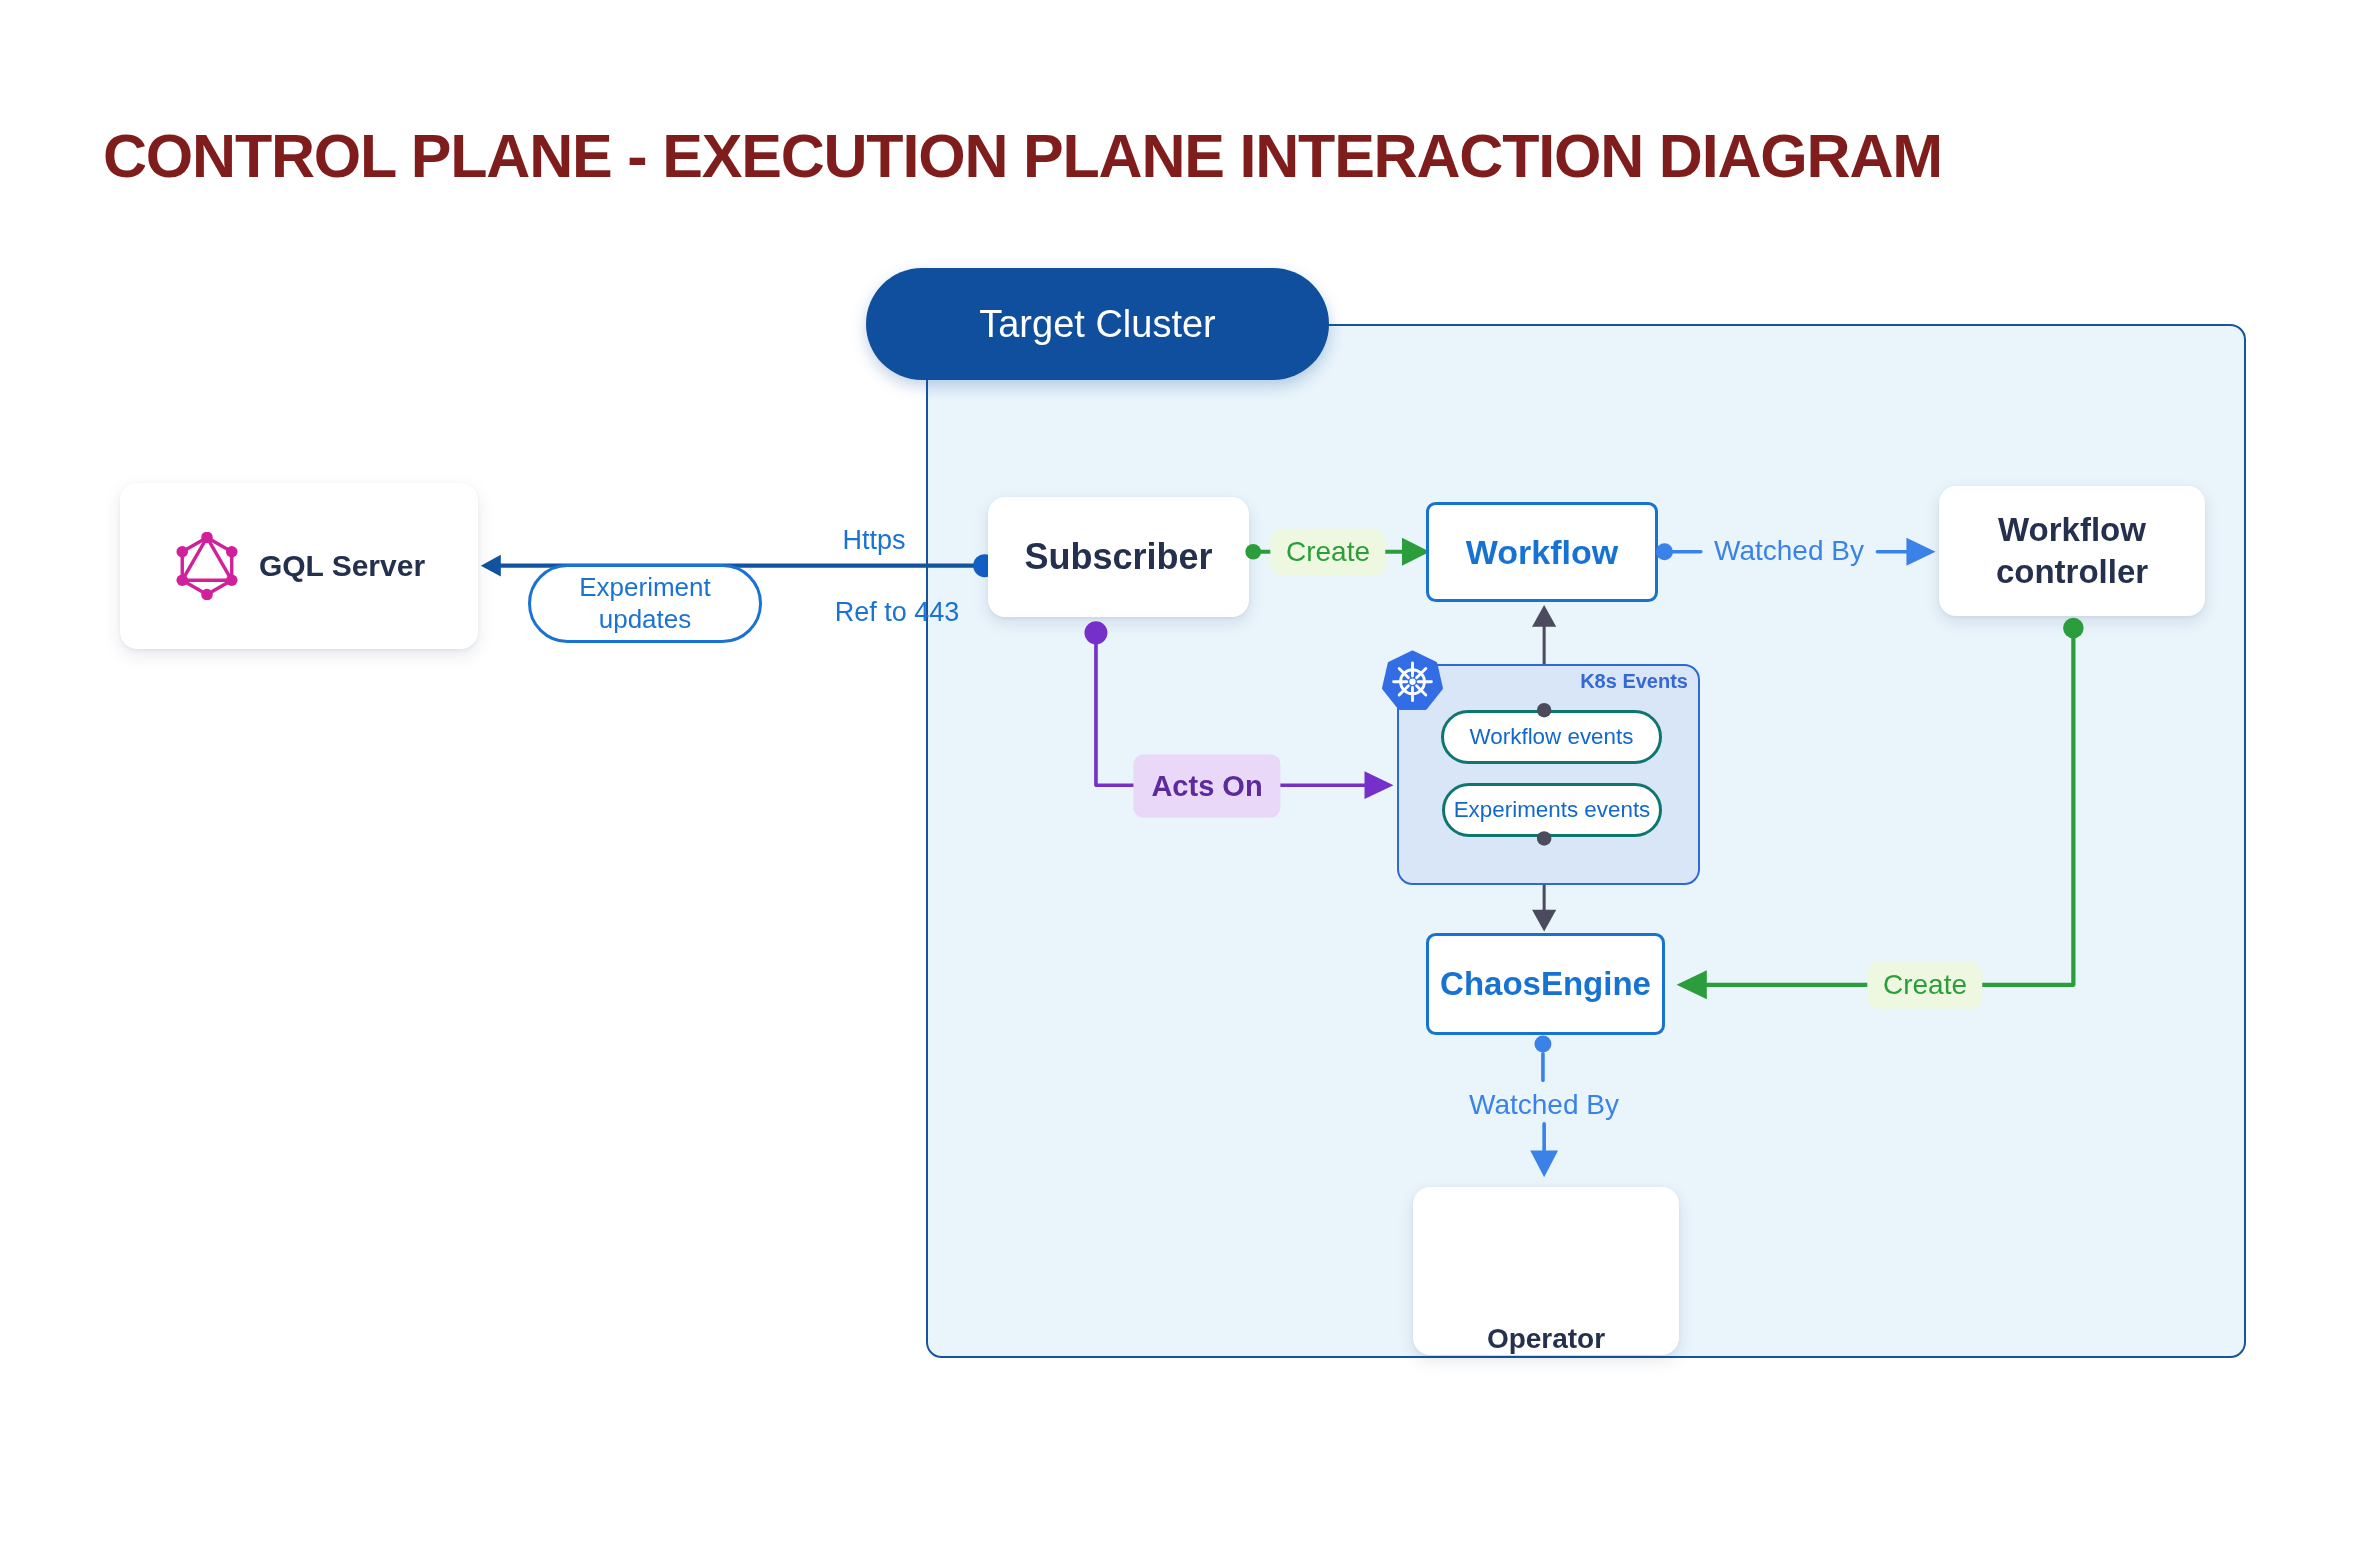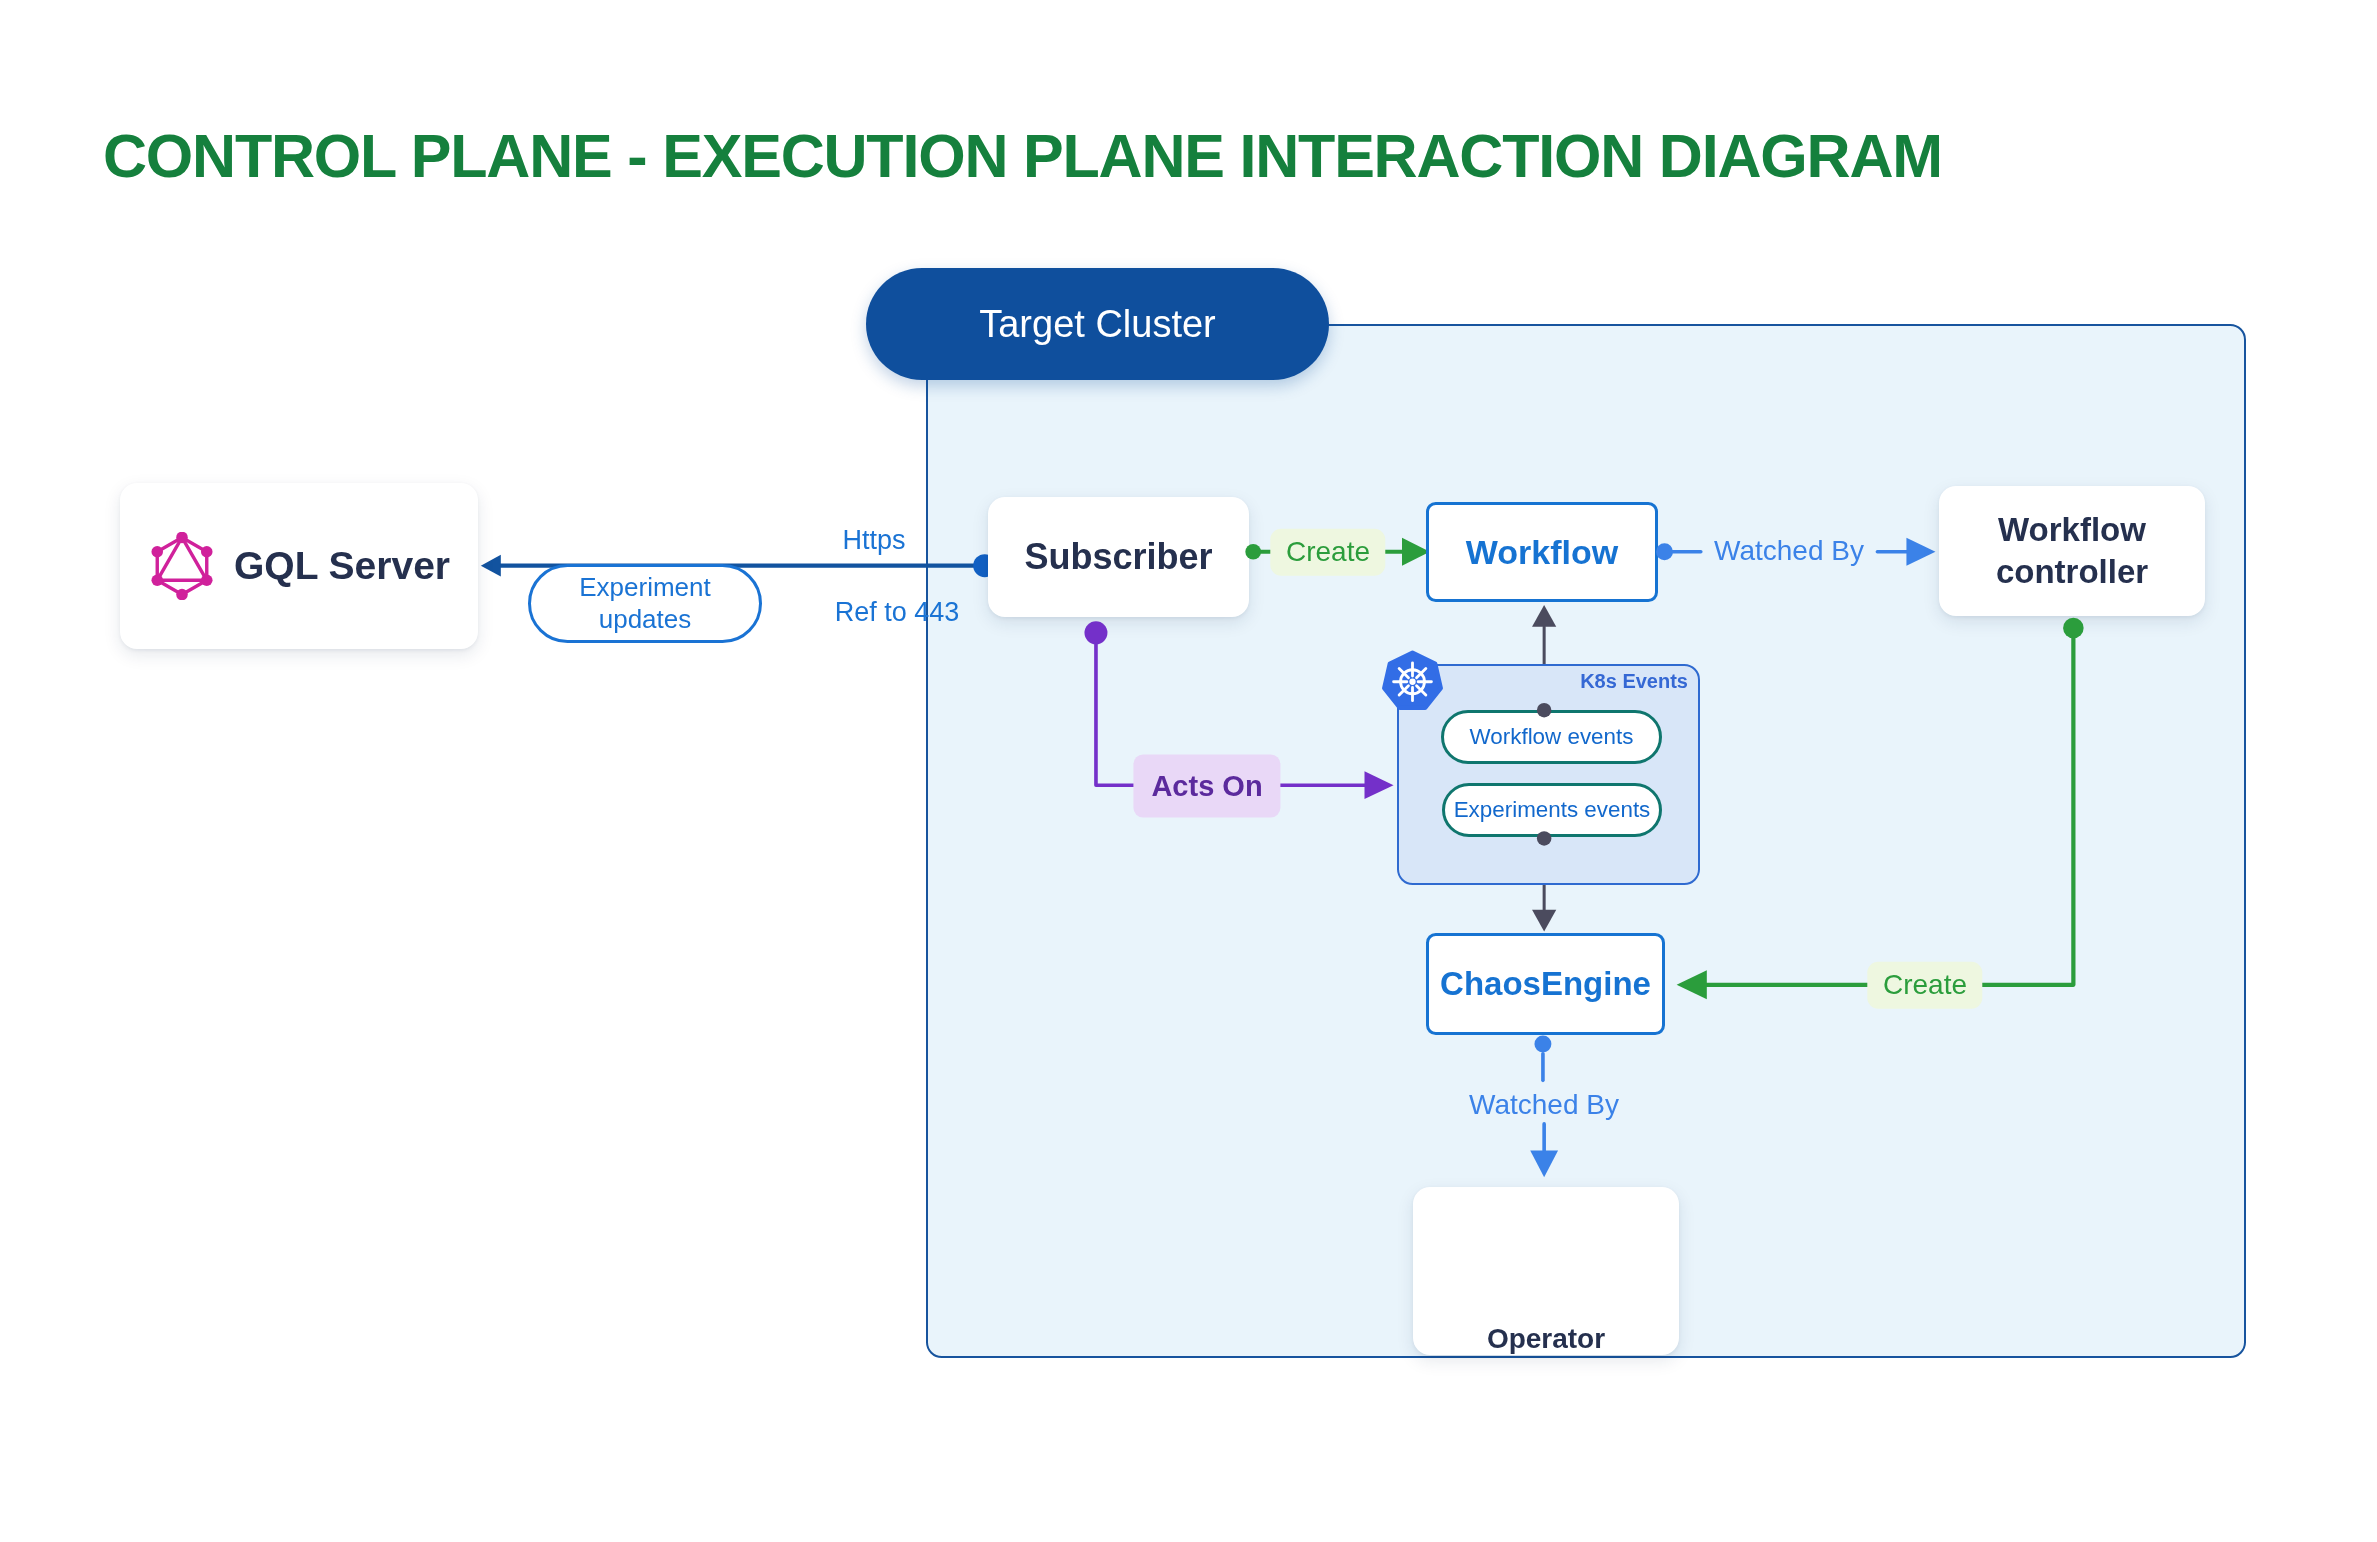--- a/index.html
+++ b/index.html
@@ -6,21 +6,21 @@
   #canvas{
     position:relative;width:2377px;height:1542px;overflow:hidden;background:#ffffff;
     font-family:"Liberation Sans","DejaVu Sans",sans-serif;
   }
   .abs{position:absolute;}
   .layer{position:absolute;left:0;top:0;width:2377px;height:1542px;}
   .z1{z-index:1}.z2{z-index:2}.z3{z-index:3}.z4{z-index:4}.z5{z-index:5}
 
   #page-title{
     left:103px;top:121px;width:2057px;
-    font-size:61px;font-weight:700;color:#15803d;letter-spacing:-1.2px;white-space:nowrap;
+    font-size:61px;font-weight:700;color:#7f1d1d;letter-spacing:-1.2px;white-space:nowrap;
   }
 
   
   .cluster-box{
     left:926px;top:324px;width:1320px;height:1034px;
     background:#e9f4fb;border:2.4px solid #17549e;border-radius:15.7px;box-sizing:border-box;
   }
   .cluster-pill{
     left:866px;top:268px;width:463px;height:112px;
     background:#0f4f9d;border-radius:57px;
@@ -36,21 +36,21 @@
     display:flex;align-items:center;justify-content:center;
     color:#25304e;font-weight:700;text-align:center;
   }
   
   .outlined{
     background:#ffffff;border:3.6px solid #1673d2;border-radius:9.7px;box-sizing:border-box;
     display:flex;align-items:center;justify-content:center;
     color:#1673d2;font-weight:700;text-align:center;
   }
 
-  #gql-box{left:120px;top:483px;width:358px;height:166px;gap:18px;font-size:39px;}
+  #gql-box{left:120px;top:483px;width:358px;height:166px;gap:18px;font-size:30px;}
   #subscriber-box{left:988px;top:497px;width:261px;height:120px;font-size:36px;}
   #workflow-box{left:1426px;top:502px;width:232px;height:100px;font-size:34px;}
   #wfc-box{left:1939px;top:486px;width:266px;height:130px;font-size:33px;line-height:1.28;padding:12px 24px;}
   #chaos-box{left:1426px;top:933px;width:239px;height:102px;font-size:33px;}
   #operator-box{left:1413px;top:1187px;width:266px;height:168px;font-size:28px;align-items:flex-end;}
 
   
   #k8s-box{
     left:1397px;top:664px;width:303px;height:221px;
     background:#d8e6f8;border:2.4px solid #2f6ad0;border-radius:15.7px;box-sizing:border-box;

